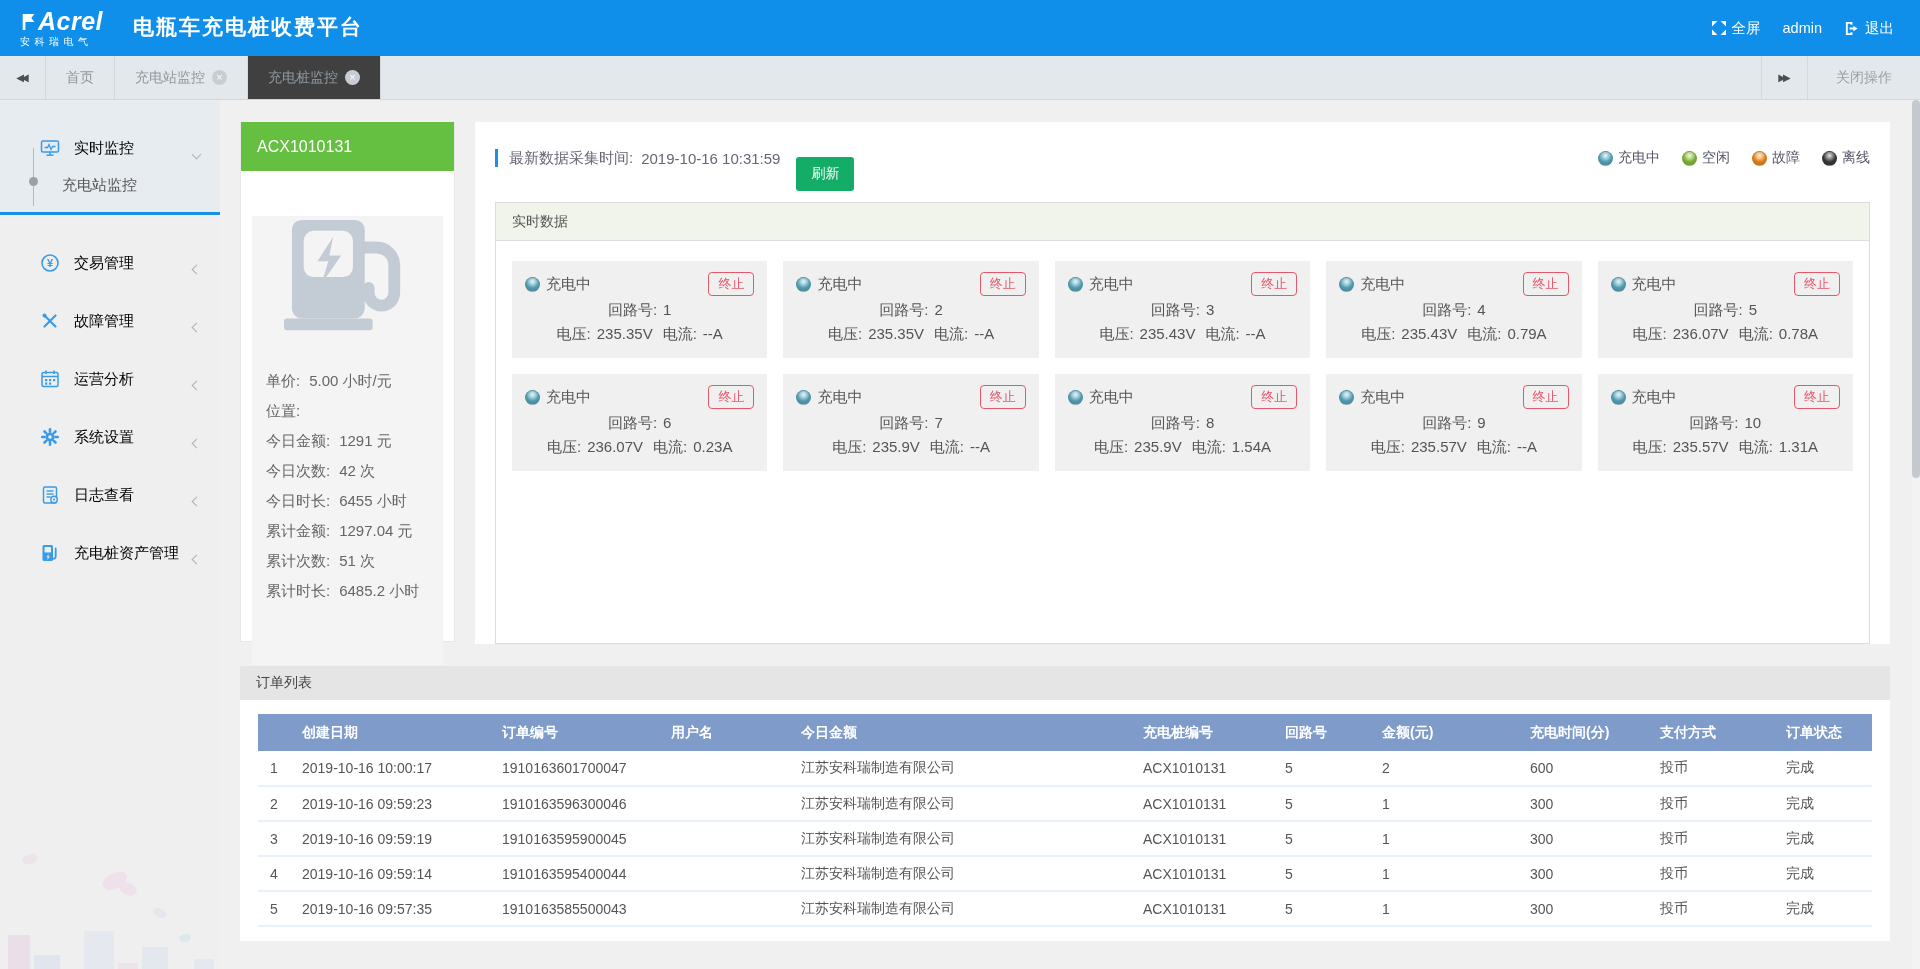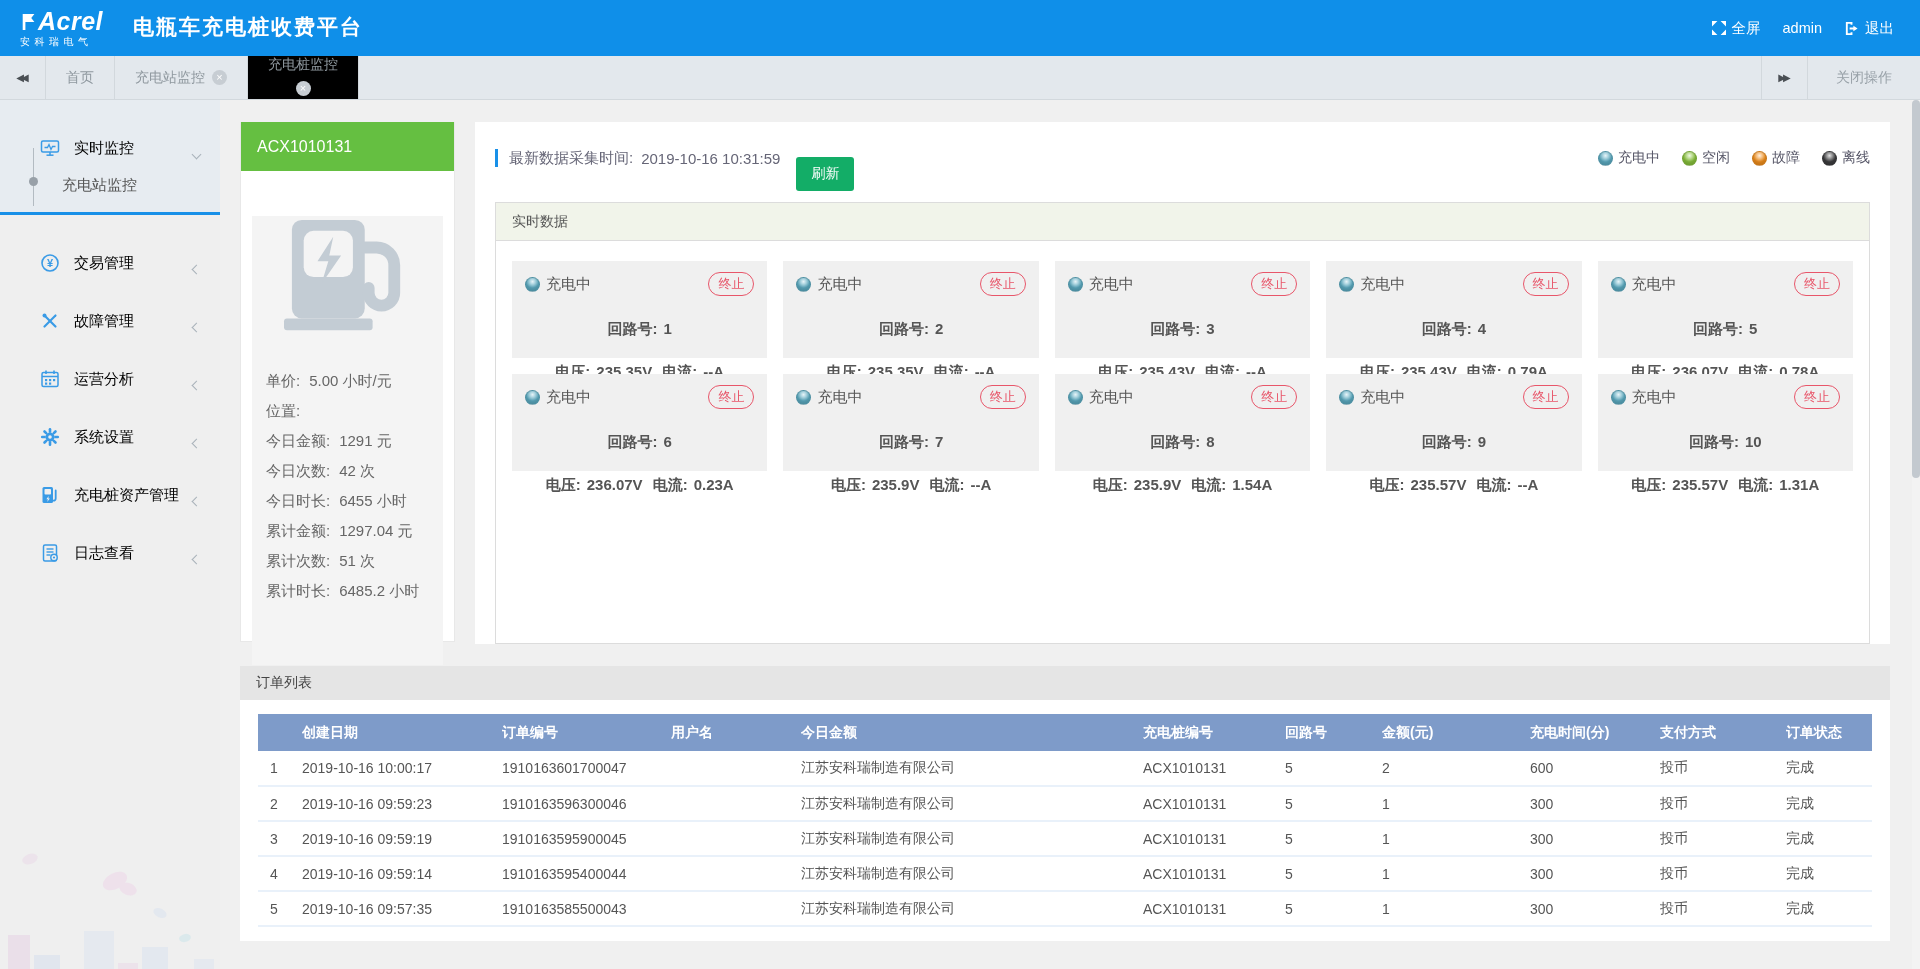--- a/index.html
+++ b/index.html
@@ -14,21 +14,21 @@
   .logo-sub { font-size:10px; letter-spacing:4.5px; margin-top:3px; }
   .app-title { font-size:21px; font-weight:bold; letter-spacing:2px; margin-left:30px; margin-top:-2px; }
   .hdr-right { margin-left:auto; display:flex; align-items:center; gap:22px; font-size:14.5px; }
   .hdr-item { display:flex; align-items:center; gap:6px; cursor:pointer; }
 
   
   .tabbar { height:44px; background:#e3e8ed; display:flex; align-items:stretch; border-bottom:1px solid #d2d8dd; }
   .tab-nav { width:46px; display:flex; align-items:center; justify-content:center; color:#4a4f54; font-size:10px; letter-spacing:-3px; border-right:1px solid #d2d8dd; cursor:pointer; padding-right:3px; }
   .tab-nav.right { border-right:none; border-left:1px solid #d2d8dd; margin-left:auto; }
   .tab { display:flex; align-items:center; gap:7px; padding:0 20px; font-size:14px; color:#8f989f; border-right:1px solid #d2d8dd; cursor:pointer; }
-  .tab.active { background:#000000;flex-direction:column; }
+  .tab.active { background:#404040; }
   .tab-close { width:15px; height:15px; border-radius:50%; background:#c7cdd3; color:#fff; font-size:11px; line-height:14px; text-align:center; display:inline-block; }
   .close-ops { display:flex; align-items:center; padding:4px 28px; font-size:14px; color:#98a1a8; border-left:1px solid #d2d8dd; cursor:pointer; }
 
   
   .bodywrap { display:flex; height:913px; }
   aside { width:220px; flex-shrink:0; background:#efefef; position:relative; overflow:hidden; }
   main { flex:1; position:relative; background:#f0f0f0; overflow:hidden; }
   .content { padding:22px 30px 0 20px; }
 
   
@@ -65,22 +65,22 @@
   .sphere { width:15px; height:15px; border-radius:50%; margin-right:5px; border:1px solid rgba(0,0,0,.18);
             background-image:radial-gradient(circle at 50% 28%, rgba(255,255,255,.85), rgba(255,255,255,0) 55%);
             box-shadow:inset 0 -3px 4px rgba(0,0,0,.22); flex-shrink:0; }
   .rt-box { margin-top:26px; border:1px solid #dcdcdc; height:442px; }
   .rt-head { height:38px; background:#f1f4ea; border-bottom:1px solid #dcdcdc; display:flex; align-items:center; padding-left:16px; font-size:14px; color:#555; }
   .rt-body { padding:20px 16px; }
   .cards { display:grid; grid-template-columns:repeat(5,1fr); gap:16px; }
   .card { background:#f0f0f0; height:97px; padding:11px 13px; }
   .card-top { display:flex; align-items:center; }
   .card-status { font-size:15px; color:#555; margin-left:1px; }
-  .stop-btn { margin-left:auto; background:transparent; border:1px solid #e8566a; color:#e8566a; border-radius:12px; padding:2px 9px; font-size:13px; cursor:pointer; font-family:inherit; }
-  .card-line { text-align:center; margin-top:24px; font-size:15px; color:#555; white-space:nowrap;font-weight:bold; }
+  .stop-btn { margin-left:auto; background:transparent; border:1px solid #e8566a; color:#e8566a; border-radius:4px; padding:2px 9px; font-size:13px; cursor:pointer; font-family:inherit; }
+  .card-line { text-align:center; margin-top:5px; font-size:15px; color:#555; white-space:nowrap; }
   .card-line .v { margin-left:6px; }
   .card-line .gap { margin-left:10px; }
 
   
   .orders { margin-top:22px; background:#fff; padding-bottom:14px; }
   .orders-head { height:34px; background:#e5e5e5; display:flex; align-items:center; padding-left:16px; font-size:14px; color:#444; }
   .orders-body { padding:14px 18px 0; }
   table { width:100%; border-collapse:collapse; table-layout:fixed; font-size:14px; color:#555; }
   thead th { background:#7e9bc9; color:#fff; font-weight:bold; height:37px; text-align:left; padding:0; overflow:hidden; white-space:nowrap; }
   tbody td { height:35px; border-bottom:2px solid #e9f1fa; padding:0; overflow:hidden; white-space:nowrap; }
@@ -205,39 +205,39 @@
         </g>
         <circle cx="10" cy="10" r="4.6" fill="#3a9be6"></circle>
         <circle cx="10" cy="10" r="1.8" fill="#efefef"></circle>
       </svg>
       <span>系统设置</span>
       <span class="chev left"></span>
     </div>
 
     <div class="side-item">
       <svg class="sicon" viewBox="0 0 20 20">
-        <rect x="2.5" y="2" width="10.5" height="16" rx="1.5" fill="#3a9be6"></rect>
-        <rect x="4.5" y="4" width="6.5" height="5.5" rx="0.8" fill="#efefef"></rect>
-        <path d="M8.6 11 6.4 14.2h1.6l-0.9 2.8 2.8-3.6H8.4z" fill="#efefef"></path>
-        <path d="M15.7 5.5v8a2.2 2.2 0 0 1-4.4 0" fill="none" stroke="#3a9be6" stroke-width="1.8" stroke-linecap="round"></path>
-      </svg>
-      <span>充电桩资产管理</span>
-      <span class="chev left"></span>
-    </div>
-
-    <div class="side-item">
-      <svg class="sicon" viewBox="0 0 20 20">
         <rect x="3.5" y="2" width="13" height="16" rx="1.5" fill="none" stroke="#3a9be6" stroke-width="1.5"></rect>
         <line x1="6.5" y1="6" x2="13.5" y2="6" stroke="#3a9be6" stroke-width="1.4"></line>
         <line x1="6.5" y1="9" x2="13.5" y2="9" stroke="#3a9be6" stroke-width="1.4"></line>
         <line x1="6.5" y1="12" x2="10.5" y2="12" stroke="#3a9be6" stroke-width="1.4"></line>
         <circle cx="14" cy="14.5" r="3.2" fill="#efefef" stroke="#3a9be6" stroke-width="1.4"></circle>
         <circle cx="14" cy="14.5" r="1.1" fill="#3a9be6"></circle>
       </svg>
       <span>日志查看</span>
+      <span class="chev left"></span>
+    </div>
+
+    <div class="side-item">
+      <svg class="sicon" viewBox="0 0 20 20">
+        <rect x="2.5" y="2" width="10.5" height="16" rx="1.5" fill="#3a9be6"></rect>
+        <rect x="4.5" y="4" width="6.5" height="5.5" rx="0.8" fill="#efefef"></rect>
+        <path d="M8.6 11 6.4 14.2h1.6l-0.9 2.8 2.8-3.6H8.4z" fill="#efefef"></path>
+        <path d="M15.7 5.5v8a2.2 2.2 0 0 1-4.4 0" fill="none" stroke="#3a9be6" stroke-width="1.8" stroke-linecap="round"></path>
+      </svg>
+      <span>充电桩资产管理</span>
       <span class="chev left"></span>
     </div>
 
     <svg class="watermark" width="220" height="170" viewBox="0 0 220 170">
       <g opacity="0.35">
         <rect x="8" y="92" width="22" height="78" fill="#e3c4de"></rect>
         <rect x="34" y="112" width="26" height="58" fill="#c9d7ee"></rect>
         <rect x="64" y="130" width="16" height="40" fill="#e3c4de"></rect>
         <rect x="84" y="88" width="30" height="82" fill="#d4def0"></rect>
         <rect x="118" y="120" width="20" height="50" fill="#e8cfe4"></rect>

